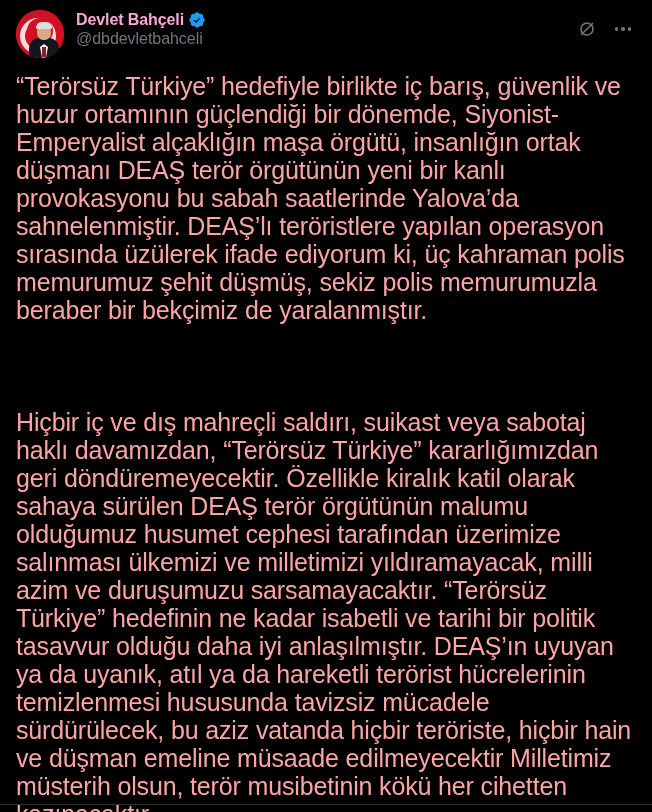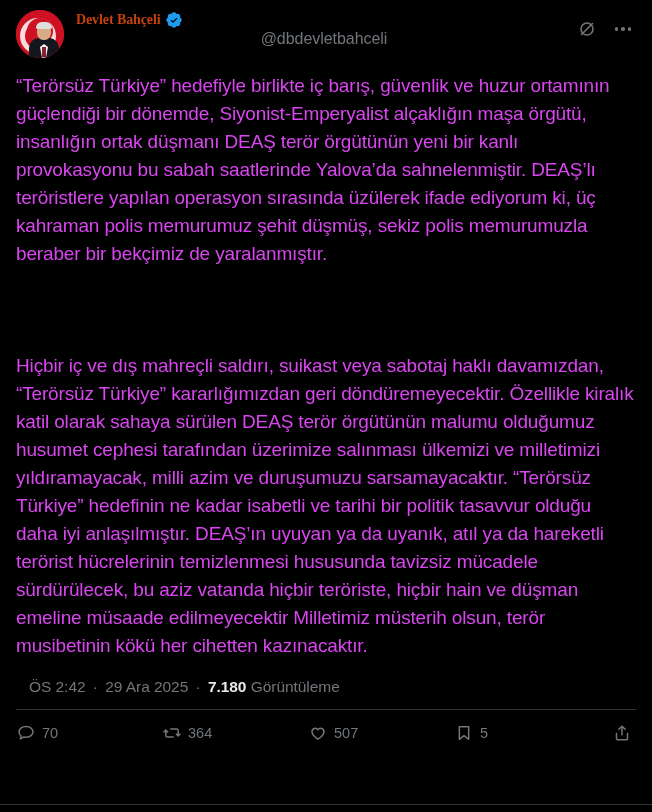--- a/index.html
+++ b/index.html
@@ -134,43 +134,41 @@
   }
 
   .name-row {
     display: flex;
     align-items: center;
     gap: 4px;
     line-height: 1.15;
   }
 
   .display-name {
-    font-size: 14px;
+    font-size: 16px;
     font-weight: bold;
-    color: #c2410c;
+    color: #f9a8d4;
     letter-spacing: -0.1px;
     white-space: nowrap;
-    font-family: Liberation Serif, serif;
   }
 
   .verified-badge {
     width: 18px;
     height: 18px;
     display: inline-block;
     flex: 0 0 18px;
     line-height: 0;
   }
 
   .handle {
     font-size: 16px;
     color: #71767b;
     margin-top: 1px;
     letter-spacing: -0.05px;
     white-space: nowrap;
-    text-align: center;
   }
 
   .header-actions {
     display: flex;
     align-items: center;
     gap: 6px;
     padding-top: 4px;
     flex: 0 0 auto;
   }
 
@@ -202,23 +200,23 @@
     display: block;
   }
 
   
   .tweet-body {
     padding: 0 16px;
     margin-top: 4px;
   }
 
   .tweet-body p {
-    font-size: 19px;
+    font-size: 25px;
     line-height: 28px;
-    color: #d946ef;
+    color: #fca5a5;
     letter-spacing: -0.15px;
     word-wrap: break-word;
   }
 
   .para-gap { height: 28px; }
 
   
   .tweet-meta {
     padding: 0 29px;
     margin-top: 18px;

